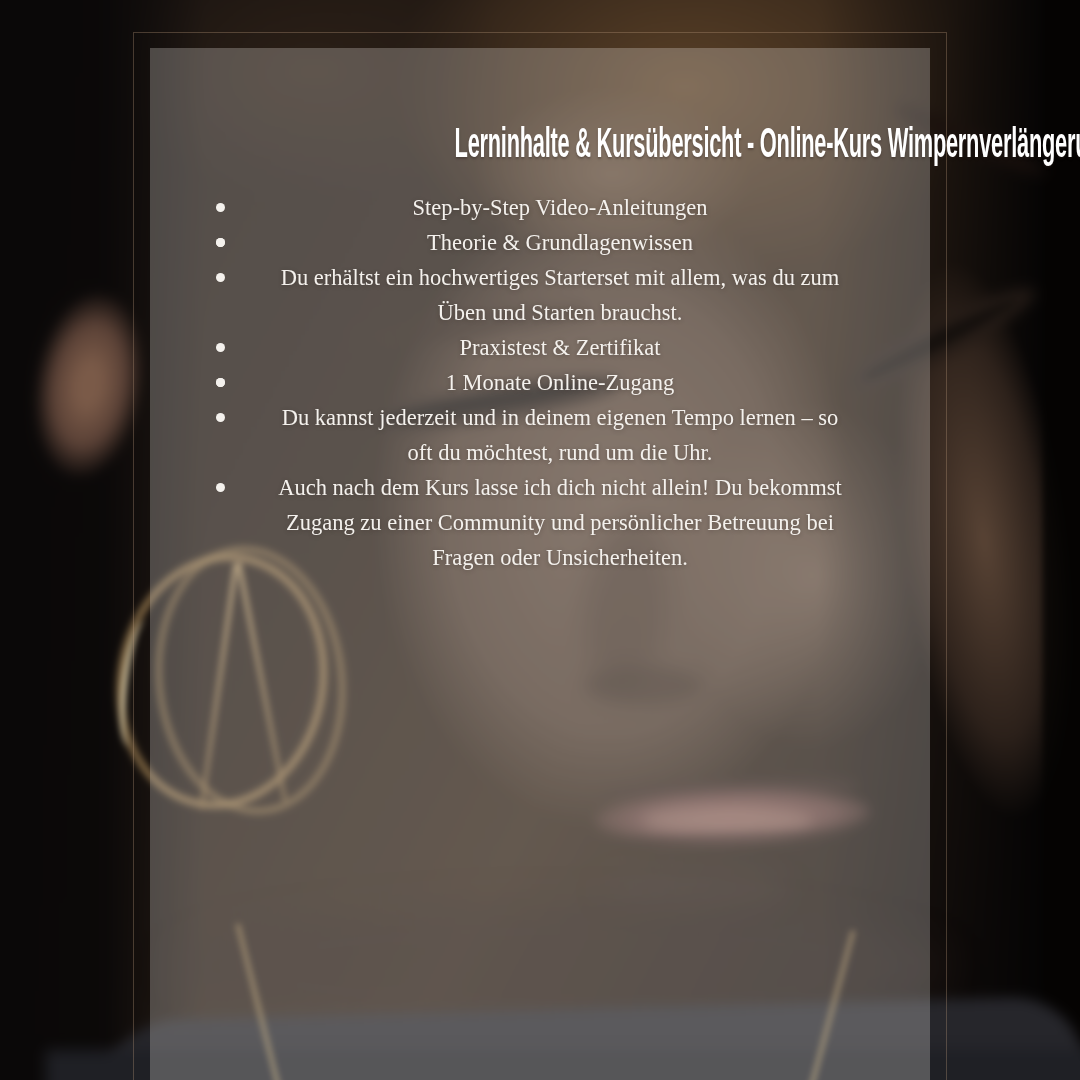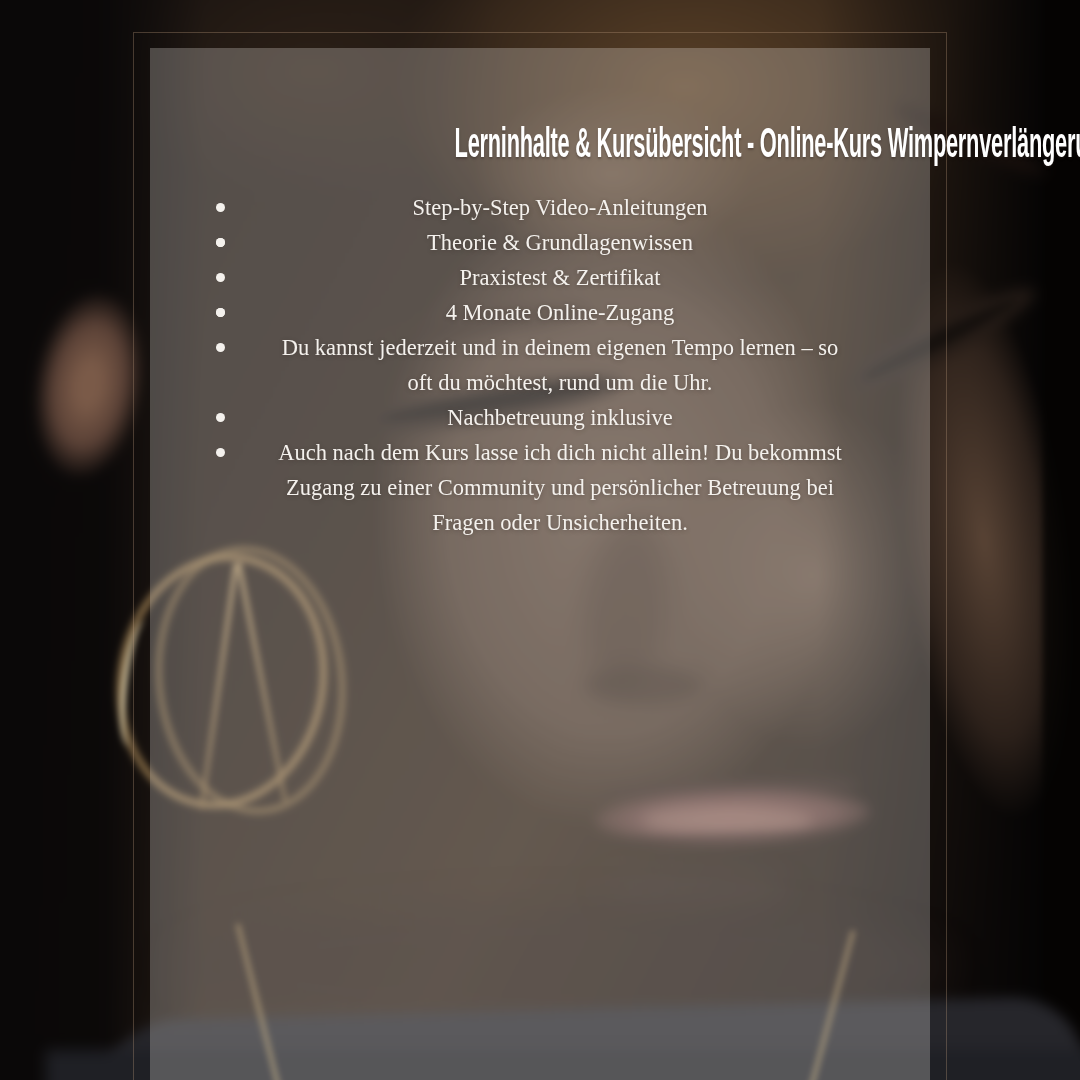--- a/index.html
+++ b/index.html
@@ -145,25 +145,26 @@
   </div>
 
   <div class="frame"></div>
 
   <div class="panel">
     <h1 class="title"><span class="title-inner">Lerninhalte &amp; Kursübersicht - Online-Kurs Wimpernverlängerung</span></h1>
     <ul class="course-list">
         <li class="item"><span class="bullet"></span><span class="item-text">Step-by-Step Video-Anleitungen</span></li>
         <li class="item"><span class="bullet"></span></li>
         <li class="item"><span class="bullet"></span><span class="item-text">Theorie &amp; Grundlagenwissen</span></li>
+        <li class="item"><span class="bullet"></span><span class="item-text">Du erhältst ein hochwertiges Starterset mit allem, was du zum
+Üben und Starten brauchst.</span></li>
         <li class="item"><span class="bullet"></span><span class="item-text">Praxistest &amp; Zertifikat</span></li>
         <li class="item"><span class="bullet"></span></li>
-        <li class="item"><span class="bullet"></span><span class="item-text">4 Monate Online-Zugang</span></li>
+        <li class="item"><span class="bullet"></span><span class="item-text">1 Monate Online-Zugang</span></li>
         <li class="item"><span class="bullet"></span><span class="item-text">Du kannst jederzeit und in deinem eigenen Tempo lernen – so
 oft du möchtest, rund um die Uhr.</span></li>
-        <li class="item"><span class="bullet"></span><span class="item-text">Nachbetreuung inklusive</span></li>
         <li class="item"><span class="bullet"></span><span class="item-text">Auch nach dem Kurs lasse ich dich nicht allein! Du bekommst
 Zugang zu einer Community und persönlicher Betreuung bei
 Fragen oder Unsicherheiten.</span></li>
       </ul>
   </div>
 
 </div>
 
 </body></html>

